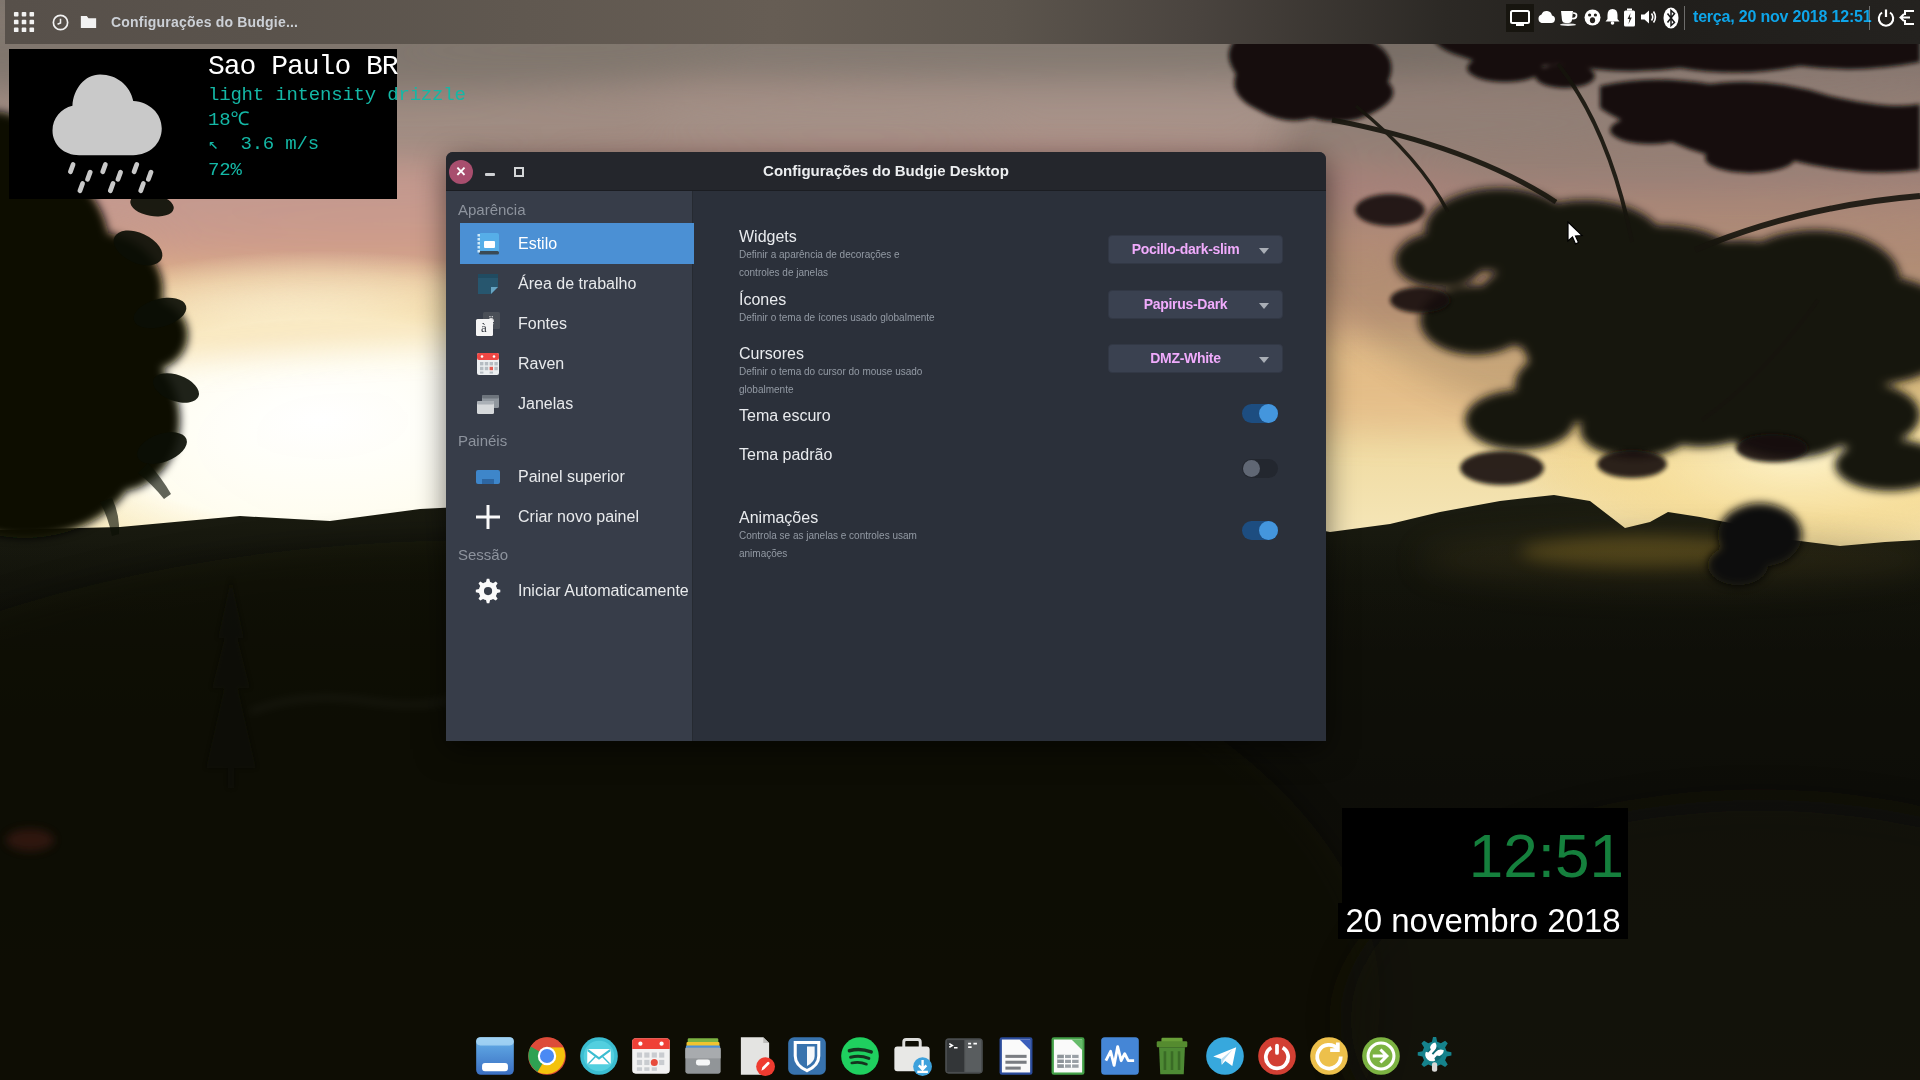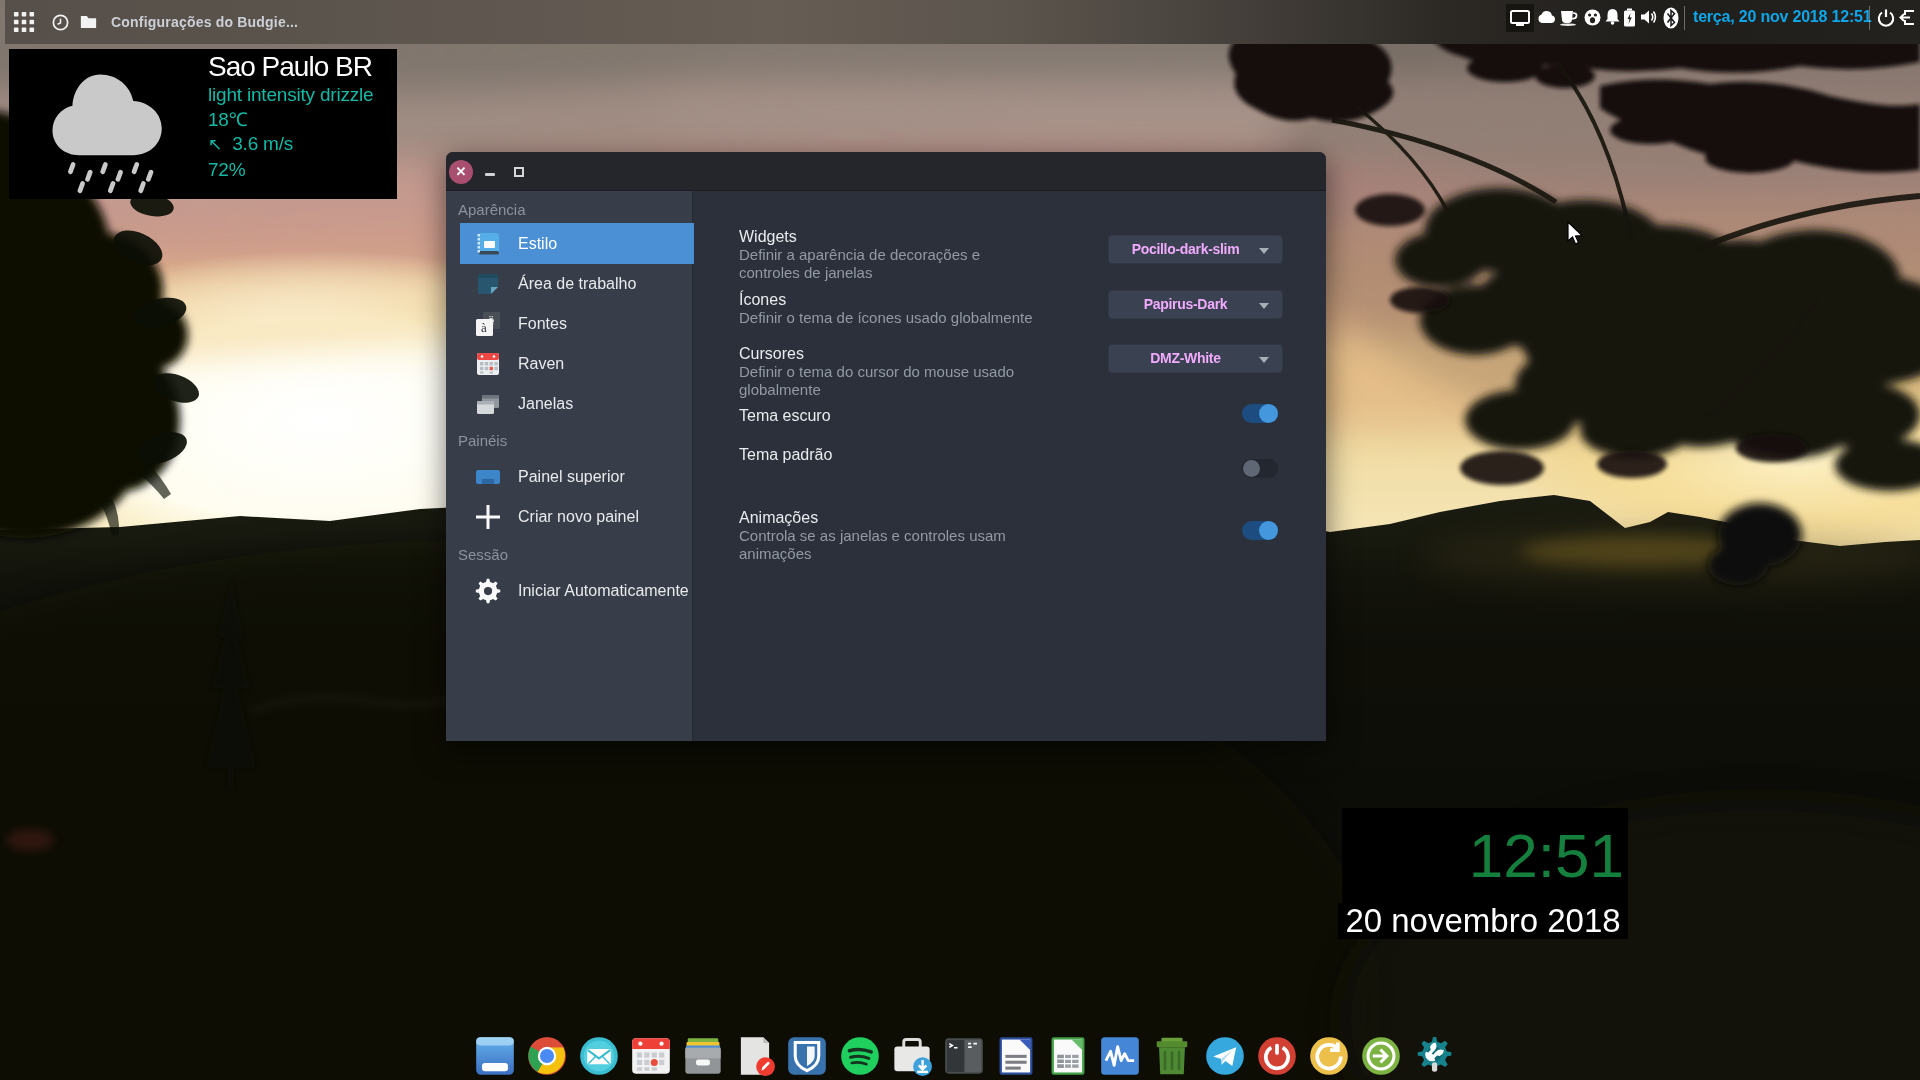--- a/index.html
+++ b/index.html
@@ -11,42 +11,42 @@
   background:linear-gradient(90deg,#57504a 0%,#5a534c 14%,#665d54 40%,#5c554d 52%,#4a443f 62%,#2c2925 75%,#201e1b 86%,#24221f 100%);
   display:flex; align-items:center; }
 #panel .appgrid { margin-left:8px; }
 #panel .ptitle { color:#ccd0d6; font-size:14px; font-weight:bold; margin-left:14px; letter-spacing:0.2px; }
 #tray { position:absolute; left:1500px; top:0; width:420px; height:36px; }
 #tray .sep { width:1px; height:24px; background:rgba(255,255,255,0.35); }
 #tray .date { color:#0ea5e9; font-size:16px; font-weight:bold; letter-spacing:-0.2px; }
 
 
 #weather { position:absolute; left:9px; top:49px; width:388px; height:150px; background:#000; color:#fff; }
-#weather .wtxt { position:absolute; left:199px; top:1px; white-space:nowrap; }
+#weather .wtxt { position:absolute; left:199px; top:1px; white-space:nowrap;font-family:Liberation Mono, monospace; }
 #weather .city { font-size:28px; line-height:33px; letter-spacing:-1px; }
 #weather .wline { font-size:19px; line-height:24.5px; color:#14b8a6; letter-spacing:-0.2px; }
 
 
 #win { position:absolute; left:446px; top:152px; width:880px; height:589px; border-radius:7px 7px 0 0;
   box-shadow:0 8px 30px rgba(0,0,0,0.55); overflow:hidden; background:#2b303a; }
 #titlebar { position:absolute; left:0; top:0; width:100%; height:39px; background:#24262c; border-bottom:1px solid #1b1d22; }
 #titlebar .wtitle { position:absolute; left:0; right:0; top:10px; text-align:center; color:#eceef0; font-weight:bold; font-size:15px; }
 .closebtn { position:absolute; left:3px; top:8px; width:24px; height:24px; border-radius:50%; background:#a84e6e; }
 .closebtn:before { content:"✕"; position:absolute; left:0; top:4px; width:100%; text-align:center; color:#fff; font-size:13px; font-weight:bold; }
 .minbtn { position:absolute; left:39px; top:21px; width:10px; height:2.5px; border-radius:1px; background:#cfd1d4; }
 .maxbtn { position:absolute; left:68px; top:15px; width:10px; height:10px; border:2px solid #d4d6d8; }
 #sidebar { position:absolute; left:0; top:39px; width:247px; height:550px; background:#373d49; border-right:1px solid #262a31; }
 #content { position:absolute; left:248px; top:39px; width:632px; height:550px; background:#2b303a; }
 .shead { position:absolute; left:12px; color:#8d939d; font-size:15px; height:15px; line-height:15px; }
 .srow { position:absolute; left:0; width:100%; height:40px; display:flex; align-items:center; color:#e8eaec; font-size:16px;margin-left:14px; }
 .srow.sel { background:#4b90d4; color:#fff; }
 .srow .sicon { width:28px; height:28px; margin-left:14px; margin-right:16px; flex:none; }
 .crow { position:absolute; left:45px; }
 .ctitle { color:#e9ebee; font-size:16px; line-height:19px; }
-.cdesc { color:#939aa4; font-size:15px; line-height:18px; }
+.cdesc { color:#939aa4; font-size:10px; line-height:18px; }
 .combo { position:absolute; width:175px; height:29px; background:#3a4150; border:1px solid #323845; border-radius:4px;
   color:#f0abfc; font-size:14px; font-weight:bold; text-align:center; line-height:27px; letter-spacing:-0.3px; padding-right:20px; }
 .combo:after { content:""; position:absolute; right:13px; top:12px; border-left:5px solid transparent; border-right:5px solid transparent; border-top:6px solid #a9aeb6; }
 .toggle { position:absolute; left:548px; width:36px; height:19px; border-radius:10px; }
 .toggle.on { background:#1d4d80; }
 .toggle.on:after { content:""; position:absolute; right:0px; top:-0px; width:19px; height:19px; border-radius:50%; background:#4496dd; }
 .toggle.off { background:#23272f; }
 .toggle.off:after { content:""; position:absolute; left:1px; top:1px; width:17px; height:17px; border-radius:50%; background:#606774; }
 
 
@@ -324,20 +324,21 @@
     <div class="wline"><span style="font-size:17px">↖</span>&nbsp; 3.6 m/s</div>
     <div class="wline">72%</div>
   </div>
 </div>
 
 <div id="win">
   <div id="titlebar">
     <div class="closebtn"></div>
         <div class="minbtn"></div>
         <div class="maxbtn"></div>
+    <div class="wtitle">Configurações do Budgie Desktop</div>
   </div>
   <div id="sidebar">
     <div class="shead" style="top:11px">Aparência</div>
     <div class="srow sel" style="top:32px;height:41px"><svg class="sicon" width="28" height="28" viewBox="0 0 28 28">
             <rect x="5" y="3" width="20" height="21" rx="2" fill="#56aee8"></rect>
             <rect x="5" y="21" width="20" height="3.5" rx="1.5" fill="#3a4a55"></rect>
             <rect x="10" y="11" width="11" height="7" rx="1" fill="#fff"></rect>
             <g fill="#cfe9f8">
               <rect x="3.5" y="4" width="2.5" height="2.5"></rect>
               <rect x="3.5" y="8" width="2.5" height="2.5"></rect>

